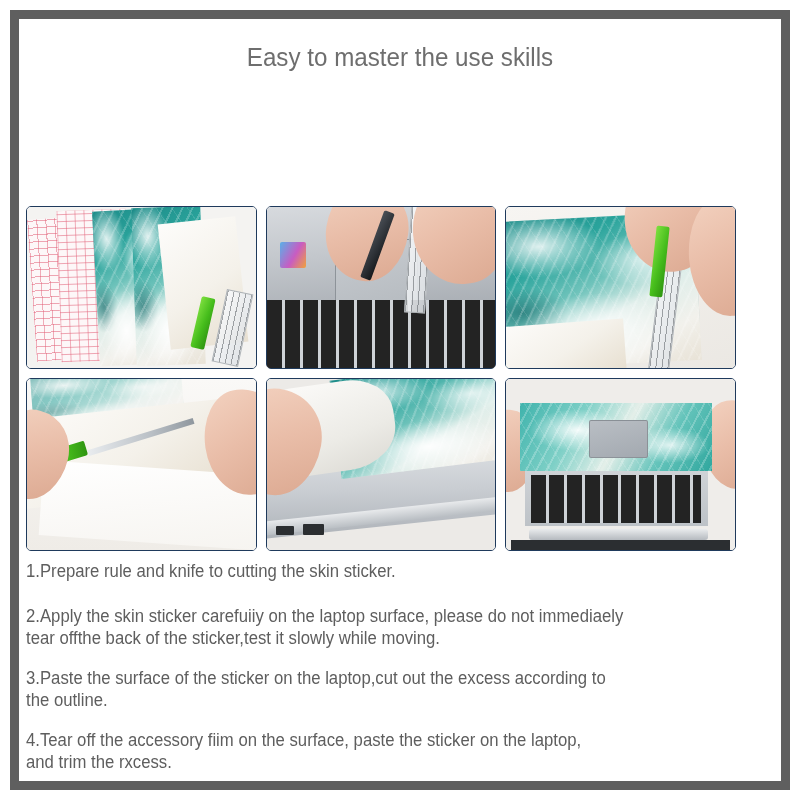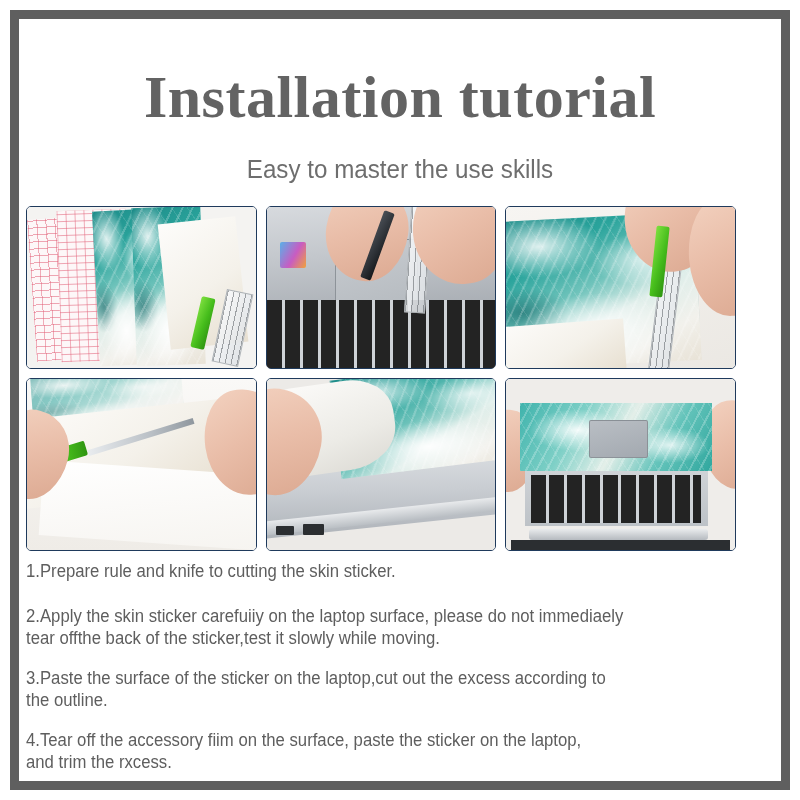--- a/index.html
+++ b/index.html
@@ -178,21 +178,20 @@
 </style>
 </head>
 <body>
 
 <div class="page">
 
   <div class="frame"></div>
 
   <div class="content">
 
-    <h1 class="title">Installation tutorial</h1>
     <div class="subtitle">Easy to master the use skills</div>
 
   </div>
 
   <div class="grid">
 
     <div class="cell">
       <div class="photo">
         <div class="bg-white"></div>
         <div class="liner-grid" style="left:2%;top:6%;width:34%;height:88%;transform:rotate(-4deg);"></div>

